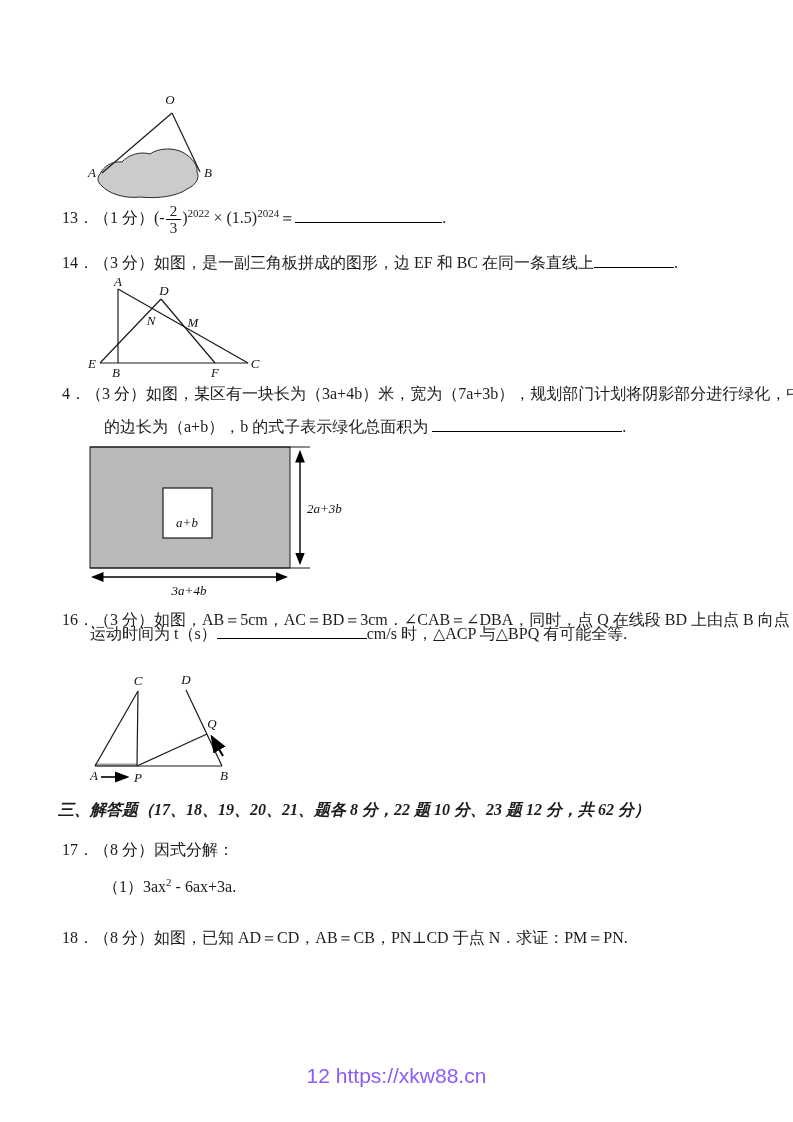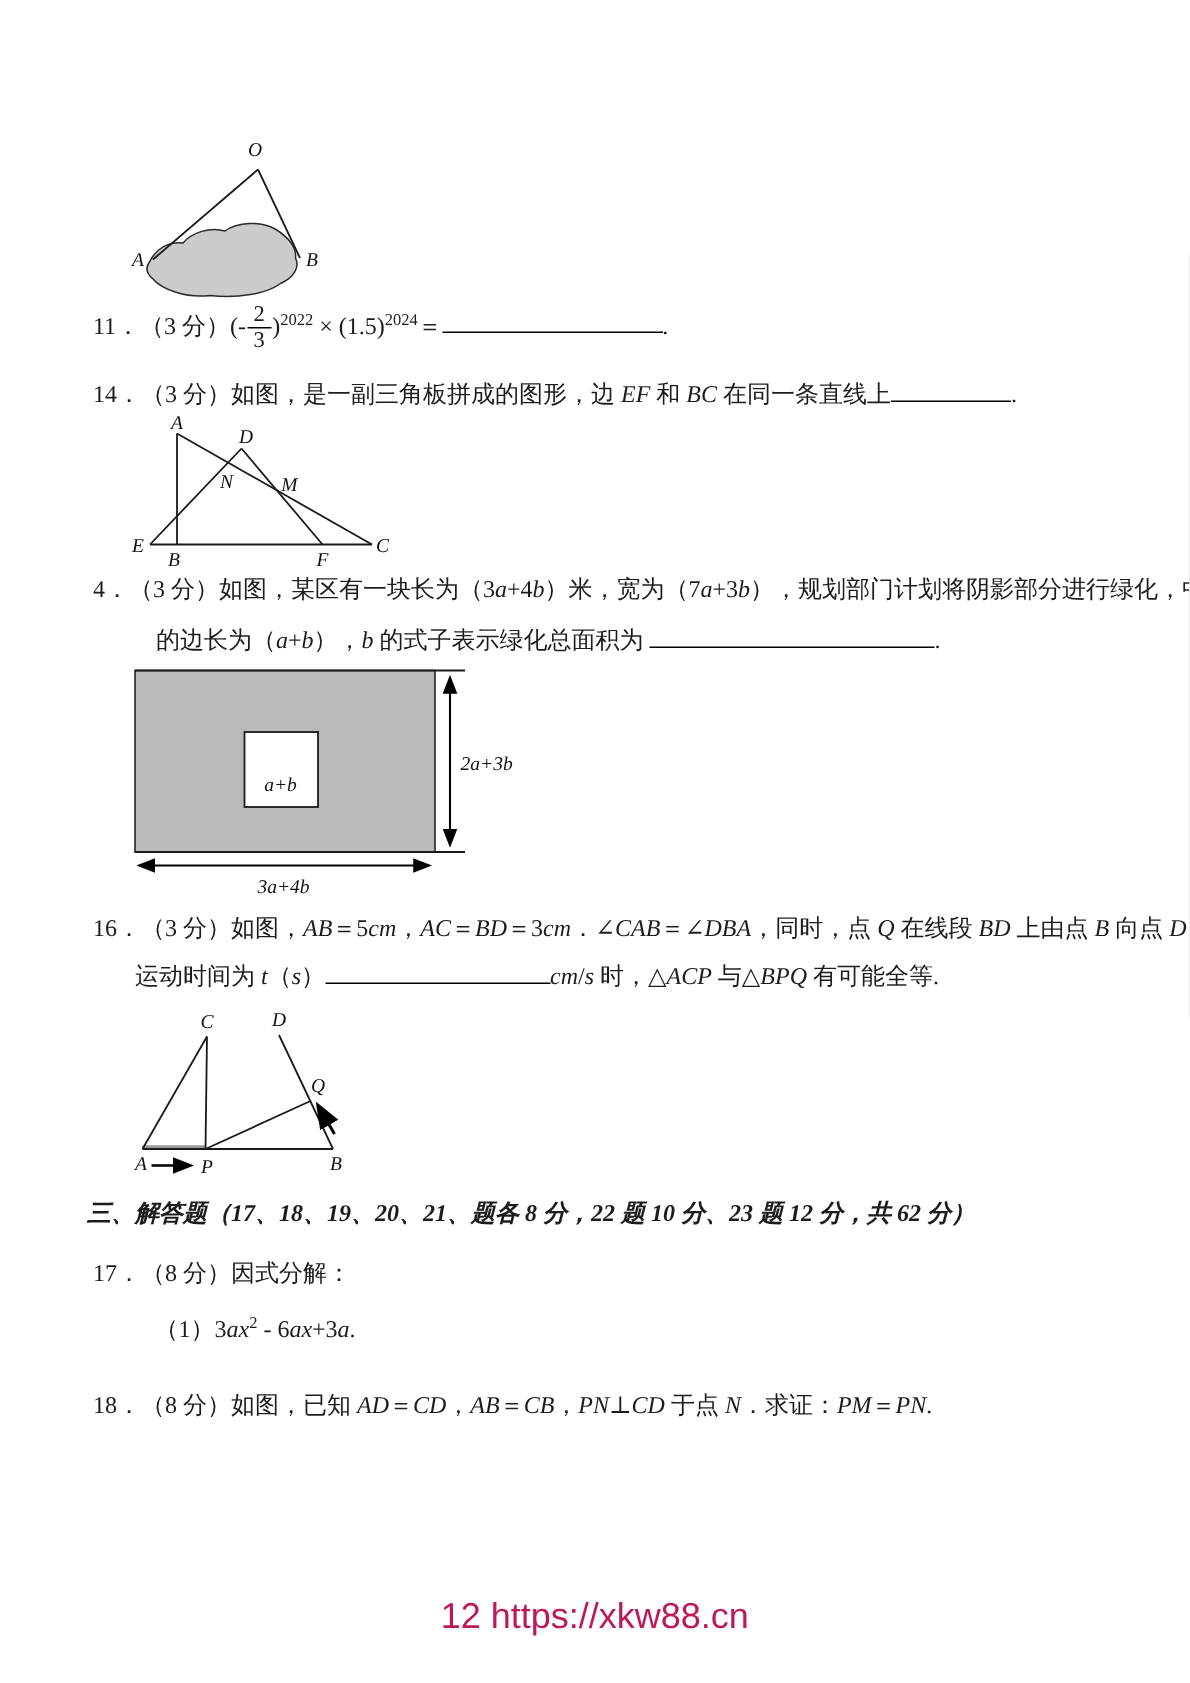--- a/index.html
+++ b/index.html
@@ -2,51 +2,51 @@
 <html><head>
 <meta charset="utf-8">
 <style>
   html,body{margin:0;padding:0;background:#e8e8e8;}
   #page{
     position:relative;width:793px;height:1122px;background:#ffffff;margin:0 auto;
     font-family:"Liberation Serif","DejaVu Serif",serif;color:#1c1c1c;font-size:16px;
     overflow:hidden;
   }
   .line{position:absolute;white-space:nowrap;line-height:22px;}
-  .it{font-style:italic;font-family:"Liberation Serif","DejaVu Serif",serif;}
+  .it{font-family:"Liberation Serif","DejaVu Serif",serif;}
   .sup{font-size:11px;vertical-align:6px;letter-spacing:0;}
   .bold{font-weight:bold;font-style:italic;}
   .blank{display:inline-block;height:1.02em;border-bottom:1px solid #000;vertical-align:baseline;}
   .frac{display:inline-block;vertical-align:middle;text-align:center;font-size:15px;line-height:1.08;margin:0 1px;}
   .frac .num{display:block;border-bottom:1px solid #000;padding:0 4px;}
   .frac .den{display:block;padding:0 4px;}
   .sec{font-weight:bold;}
   svg{position:absolute;overflow:visible;}
   svg text{font-family:"Liberation Serif","DejaVu Serif",serif;font-style:italic;font-size:13px;fill:#111;}
   .figline{stroke:#1a1a1a;stroke-width:1.2;fill:none;}
   .footer{
     position:absolute;left:0;right:0;top:1064px;text-align:center;
-    font-family:"Liberation Sans","DejaVu Sans",sans-serif;font-size:24px;color:#be185d;
+    font-family:"Liberation Sans","DejaVu Sans",sans-serif;font-size:21px;color:#8b5cf6;
   }
 </style>
 </head>
 <body>
 
 <div id="page">
 
   <svg style="left:80px;top:88px" width="150" height="112" viewBox="0 0 150 112">
     <path d="M20,86 C24,78 32,73 42,74 C48,67 60,63 70,66 C78,60 94,59 104,65 C112,70 118,77 117,84 C120,90 116,97 107,101 C98,108 78,111 60,109 C44,111 28,105 22,98 C17,94 17,90 20,86 Z" fill="#cbcbcb" stroke="#2a2a2a" stroke-width="1"></path>
     <line class="figline" x1="92" y1="25" x2="22" y2="85"></line>
     <line class="figline" x1="92" y1="25" x2="120" y2="84"></line>
     <text x="90" y="16" text-anchor="middle">O</text>
     <text x="12" y="89" text-anchor="middle">A</text>
     <text x="128" y="89" text-anchor="middle">B</text>
   </svg>
 
-  <div class="line" style="left:62px;top:202px"><span>11．（3 分）(</span><span>-</span><span class="frac"><span class="num">2</span><span class="den">3</span></span><span>)</span><span class="sup">2022</span><span> × (1.5)</span><span class="sup">2024</span><span>＝</span><span class="blank" style="width: 147px;"></span><span>.</span></div>
+  <div class="line" style="left:62px;top:202px"><span>13．（1 分）(</span><span>-</span><span class="frac"><span class="num">2</span><span class="den">3</span></span><span>)</span><span class="sup">2022</span><span> × (1.5)</span><span class="sup">2024</span><span>＝</span><span class="blank" style="width: 147px;"></span><span>.</span></div>
 
   <div class="line" style="left:62px;top:251px"><span>14．（3 分）如图，是一副三角板拼成的图形，边 </span><span class="it">EF</span><span> 和 </span><span class="it">BC</span><span> 在同一条直线上</span><span class="blank" style="width: 80px;"></span><span>.</span></div>
 
   <svg style="left:85px;top:277px" width="180" height="104" viewBox="0 0 180 104">
     <line class="figline" x1="15" y1="86" x2="163" y2="86"></line>
     <line class="figline" x1="33" y1="12" x2="33" y2="86"></line>
     <line class="figline" x1="33" y1="12" x2="163" y2="86"></line>
     <line class="figline" x1="15" y1="86" x2="76" y2="22"></line>
     <line class="figline" x1="76" y1="22" x2="130" y2="86"></line>
     <text x="33" y="9" text-anchor="middle">A</text>
@@ -73,21 +73,21 @@
     <line class="figline" x1="2" y1="125" x2="222" y2="125"></line>
     <rect x="75" y="45" width="49" height="50" fill="#ffffff" stroke="#1a1a1a" stroke-width="1.2"></rect>
     <text x="99" y="84" text-anchor="middle" font-size="14">a+b</text>
     <line x1="212" y1="9" x2="212" y2="120" stroke="#000" stroke-width="1.4" marker-start="url(#ah)" marker-end="url(#ah)"></line>
     <text x="219" y="70" text-anchor="start" font-size="14">2a+3b</text>
     <line x1="5" y1="134" x2="198" y2="134" stroke="#000" stroke-width="1.4" marker-start="url(#ah)" marker-end="url(#ah)"></line>
     <text x="101" y="152" text-anchor="middle" font-size="14">3a+4b</text>
   </svg>
 
   <div class="line" style="left:62px;top:609px"><span>16．（3 分）如图，</span><span class="it">AB</span><span>＝5</span><span class="it">cm</span><span>，</span><span class="it">AC</span><span>＝</span><span class="it">BD</span><span>＝3</span><span class="it">cm</span><span>．∠</span><span class="it">CAB</span><span>＝∠</span><span class="it">DBA</span><span>，同时，点 </span><span class="it">Q</span><span> 在线段 </span><span class="it">BD</span><span> 上由点 </span><span class="it">B</span><span> 向点 </span><span class="it">D</span><span> 运动．设</span></div>
-  <div class="line" style="left:90px;top:639px"><span>运动时间为 </span><span class="it">t</span><span>（</span><span class="it">s</span><span>）</span><span class="blank" style="width: 150px;"></span><span class="it">cm</span><span>/</span><span class="it">s</span><span> 时，△</span><span class="it">ACP</span><span> 与△</span><span class="it">BPQ</span><span> 有可能全等.</span></div>
+  <div class="line" style="left:90px;top:622px"><span>运动时间为 </span><span class="it">t</span><span>（</span><span class="it">s</span><span>）</span><span class="blank" style="width: 150px;"></span><span class="it">cm</span><span>/</span><span class="it">s</span><span> 时，△</span><span class="it">ACP</span><span> 与△</span><span class="it">BPQ</span><span> 有可能全等.</span></div>
 
   <svg style="left:85px;top:671px" width="155" height="120" viewBox="0 0 155 120">
     <line x1="10" y1="94" x2="52" y2="94" stroke="#9c9c9c" stroke-width="3"></line>
     <line class="figline" x1="10" y1="95" x2="137" y2="95"></line>
     <line class="figline" x1="10" y1="95" x2="53" y2="20"></line>
     <line class="figline" x1="53" y1="20" x2="52" y2="95"></line>
     <line class="figline" x1="52" y1="95" x2="122" y2="63"></line>
     <line class="figline" x1="101" y1="19" x2="137" y2="95"></line>
     <line x1="16" y1="106" x2="42" y2="106" stroke="#000" stroke-width="1.6" marker-end="url(#ah)"></line>
     <line x1="138" y1="85" x2="127" y2="66" stroke="#000" stroke-width="2" marker-end="url(#ah)"></line>

